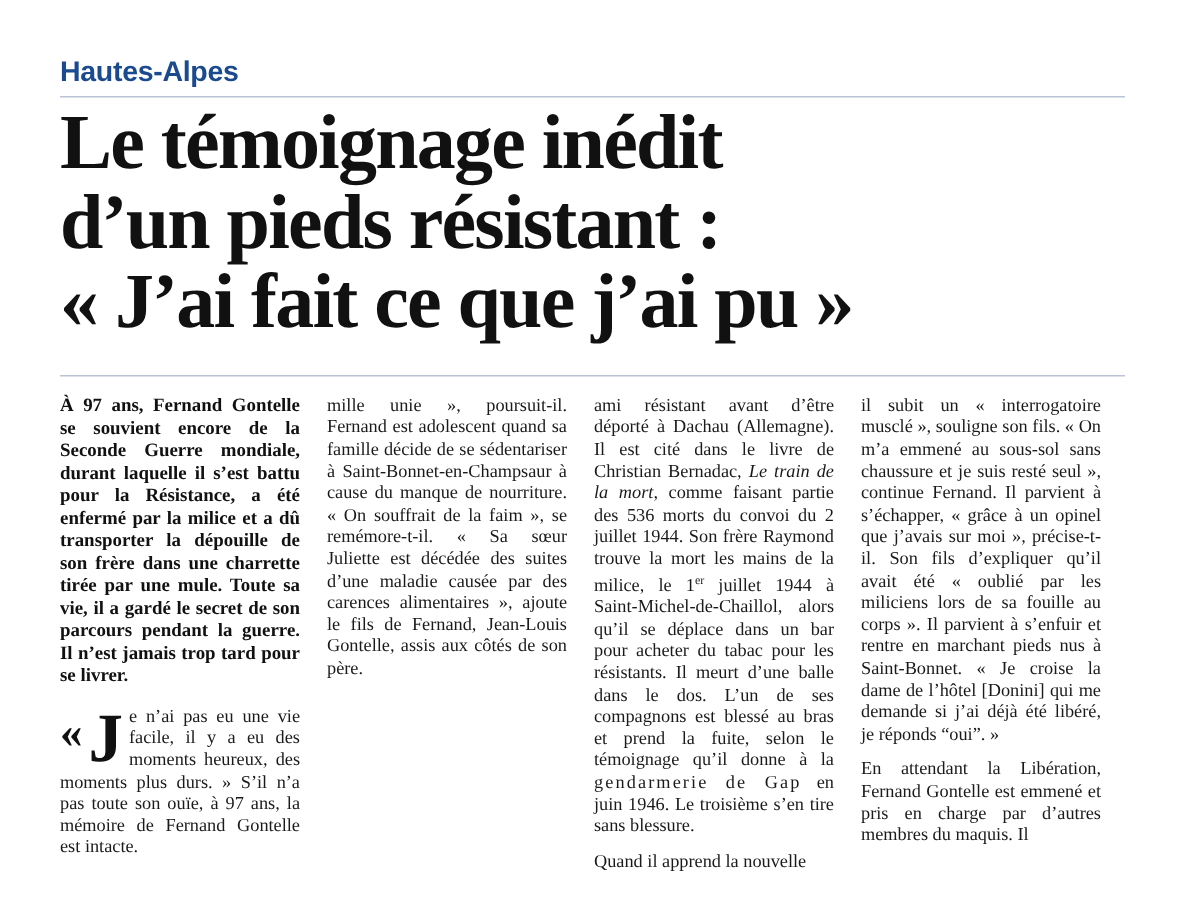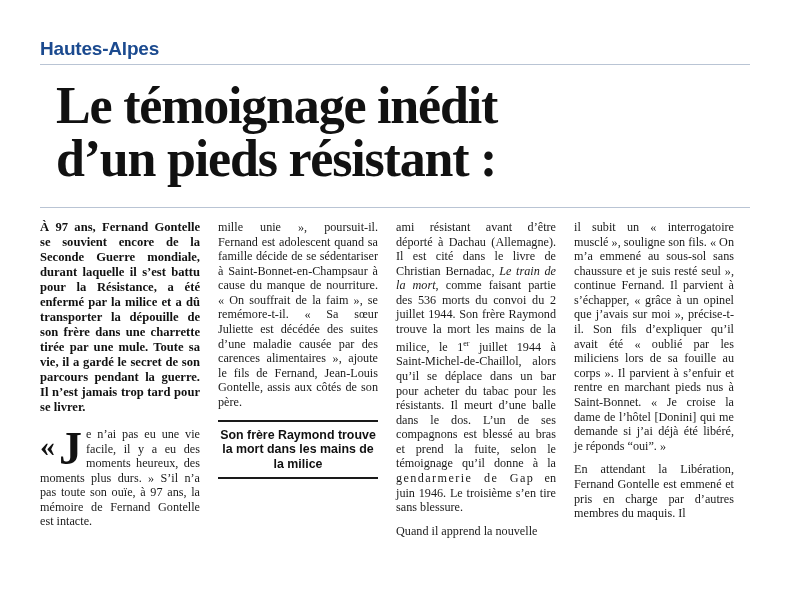--- a/index.html
+++ b/index.html
@@ -34,21 +34,21 @@
     border-top: 1px solid #b9c4d4;
     margin: 0 0 6px 0;
     width: 710px;
   }
   .headline {
     font-family: "Liberation Serif", serif;
     font-weight: bold;
     font-size: 52px;
     line-height: 0.98;
     letter-spacing: -1.2px;
-    margin: 16px;
+    margin: 0;
     color: #111111;
   }
   .headline div {
     margin-bottom: 2px;
     white-space: nowrap;
   }
   .hr-body {
     border: 0;
     border-top: 1px solid #b9c4d4;
     margin: 22px 0 12px 0;
@@ -126,38 +126,38 @@
 <body>
 
 <div class="page">
 
   <div class="kicker">Hautes-Alpes</div>
   <hr class="kicker-rule">
 
   <h1 class="headline">
     <div>Le témoignage inédit</div>
     <div>d’un pieds résistant :</div>
+    <div>« J’ai fait ce que j’ai pu »</div>
   </h1>
 
   <hr class="hr-body">
 
   <div class="columns">
 
     <div class="col">
       <p class="chapeau">À 97 ans, Fernand Gontelle se souvient encore de la Seconde Guerre mondiale, durant laquelle il s’est battu pour la Résistance, a été enfermé par la milice et a dû transporter la dépouille de son frère dans une charrette tirée par une mule. Toute sa vie, il a gardé le secret de son parcours pendant la guerre. Il n’est jamais trop tard pour se livrer.</p>
       <div class="dropcap-block">
         <span class="quote-mark">«</span>
         <span class="dropcap">J</span>
         <p>e n’ai pas eu une vie facile, il y a eu des moments heureux, des moments plus durs. » S’il n’a pas toute son ouïe, à 97 ans, la mémoire de Fernand Gontelle est intacte.</p>
       </div>
     </div>
 
     <div class="col">
       <p>mille unie », poursuit-il. Fernand est adolescent quand sa famille décide de se sédentariser à Saint-Bonnet-en-Champsaur à cause du manque de nourriture. « On souffrait de la faim », se remémore-t-il. « Sa sœur Juliette est décédée des suites d’une maladie causée par des carences alimentaires », ajoute le fils de Fernand, Jean-Louis Gontelle, assis aux côtés de son père.</p>
-      <div class="subhead">Son frère Raymond trouve la mort dans les mains de la milice</div>
     </div>
 
     <div class="col">
       <p>ami résistant avant d’être déporté à Dachau (Allemagne). Il est cité dans le livre de Christian Bernadac, <em>Le train de la mort</em>, comme faisant partie des 536 morts du convoi du 2 juillet 1944. Son frère Raymond trouve la mort les mains de la milice, le 1<sup>er</sup> juillet 1944 à Saint-Michel-de-Chaillol, alors qu’il se déplace dans un bar pour acheter du tabac pour les résistants. Il meurt d’une balle dans le dos. L’un de ses compagnons est blessé au bras et prend la fuite, selon le témoignage qu’il donne à la <span class="spaced">gendarmerie de Gap</span> en juin 1946. Le troisième s’en tire sans blessure.</p>
       <div class="gap"></div>
       <p>Quand il apprend la nouvelle</p>
     </div>
 
     <div class="col">
       <p>il subit un « interrogatoire musclé », souligne son fils. « On m’a emmené au sous-sol sans chaussure et je suis resté seul », continue Fernand. Il parvient à s’échapper, « grâce à un opinel que j’avais sur moi », précise-t-il. Son fils d’expliquer qu’il avait été « oublié par les miliciens lors de sa fouille au corps ». Il parvient à s’enfuir et rentre en marchant pieds nus à Saint-Bonnet. « Je croise la dame de l’hôtel [Donini] qui me demande si j’ai déjà été libéré, je réponds “oui”. »</p>

